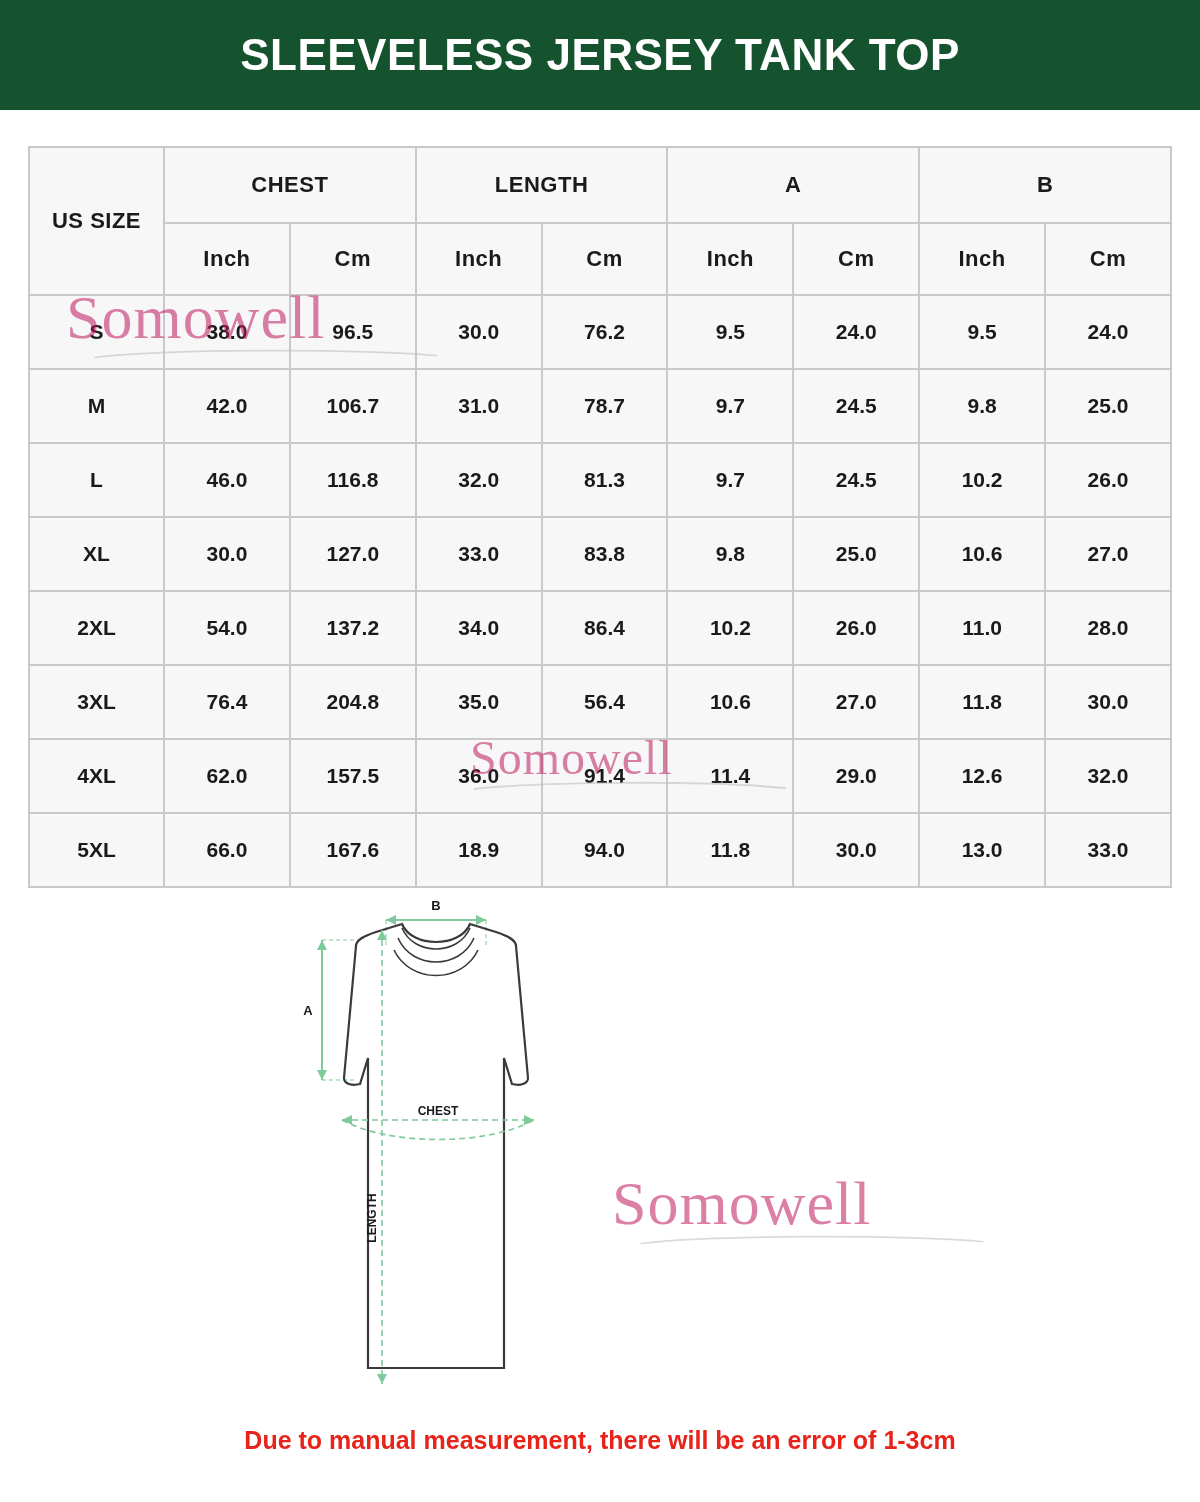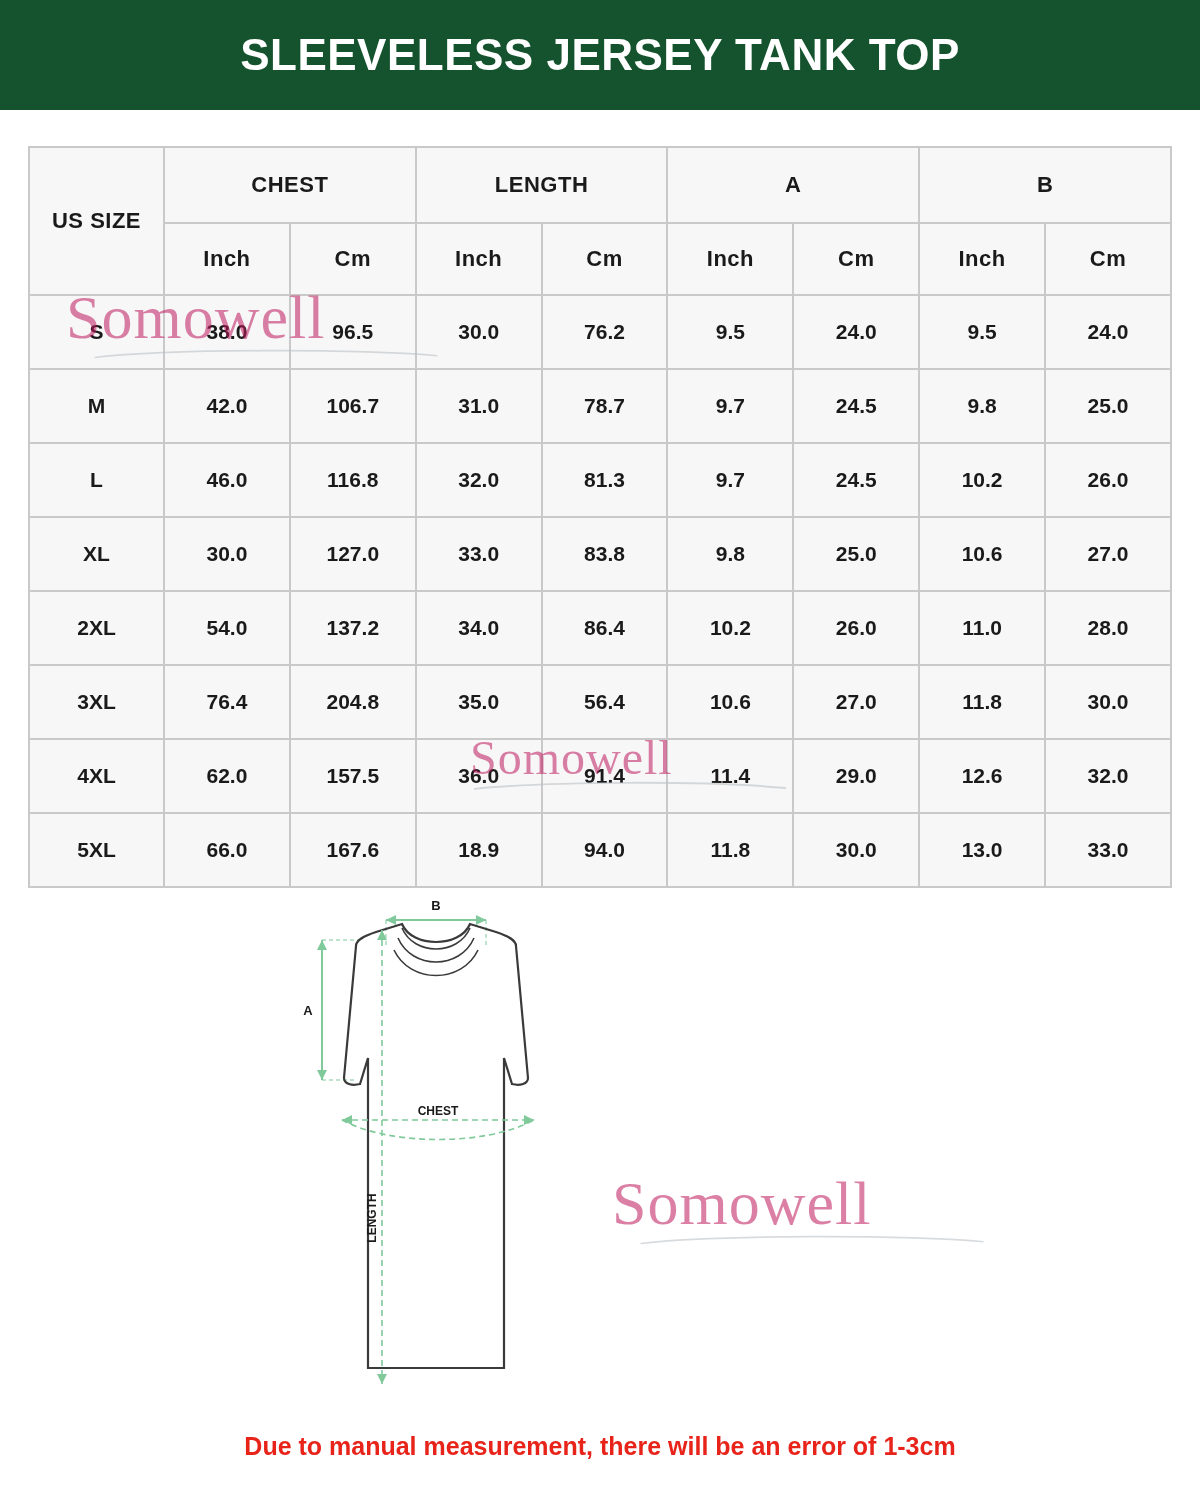--- a/index.html
+++ b/index.html
@@ -79,21 +79,21 @@
     display: block;
     margin: 0 auto;
   }
 
   
   .note {
     text-align: center;
     color: #e8231a;
     font-size: 25px;
     font-weight: bold;
-    margin-top: 14px;
+    margin-top: 8px;
     font-family: "Liberation Sans", sans-serif;
   }
 
   
   .wm {
     position: absolute;
     pointer-events: none;
     color: #be185d;
     opacity: .55;
     font-family: "Liberation Serif", serif;

